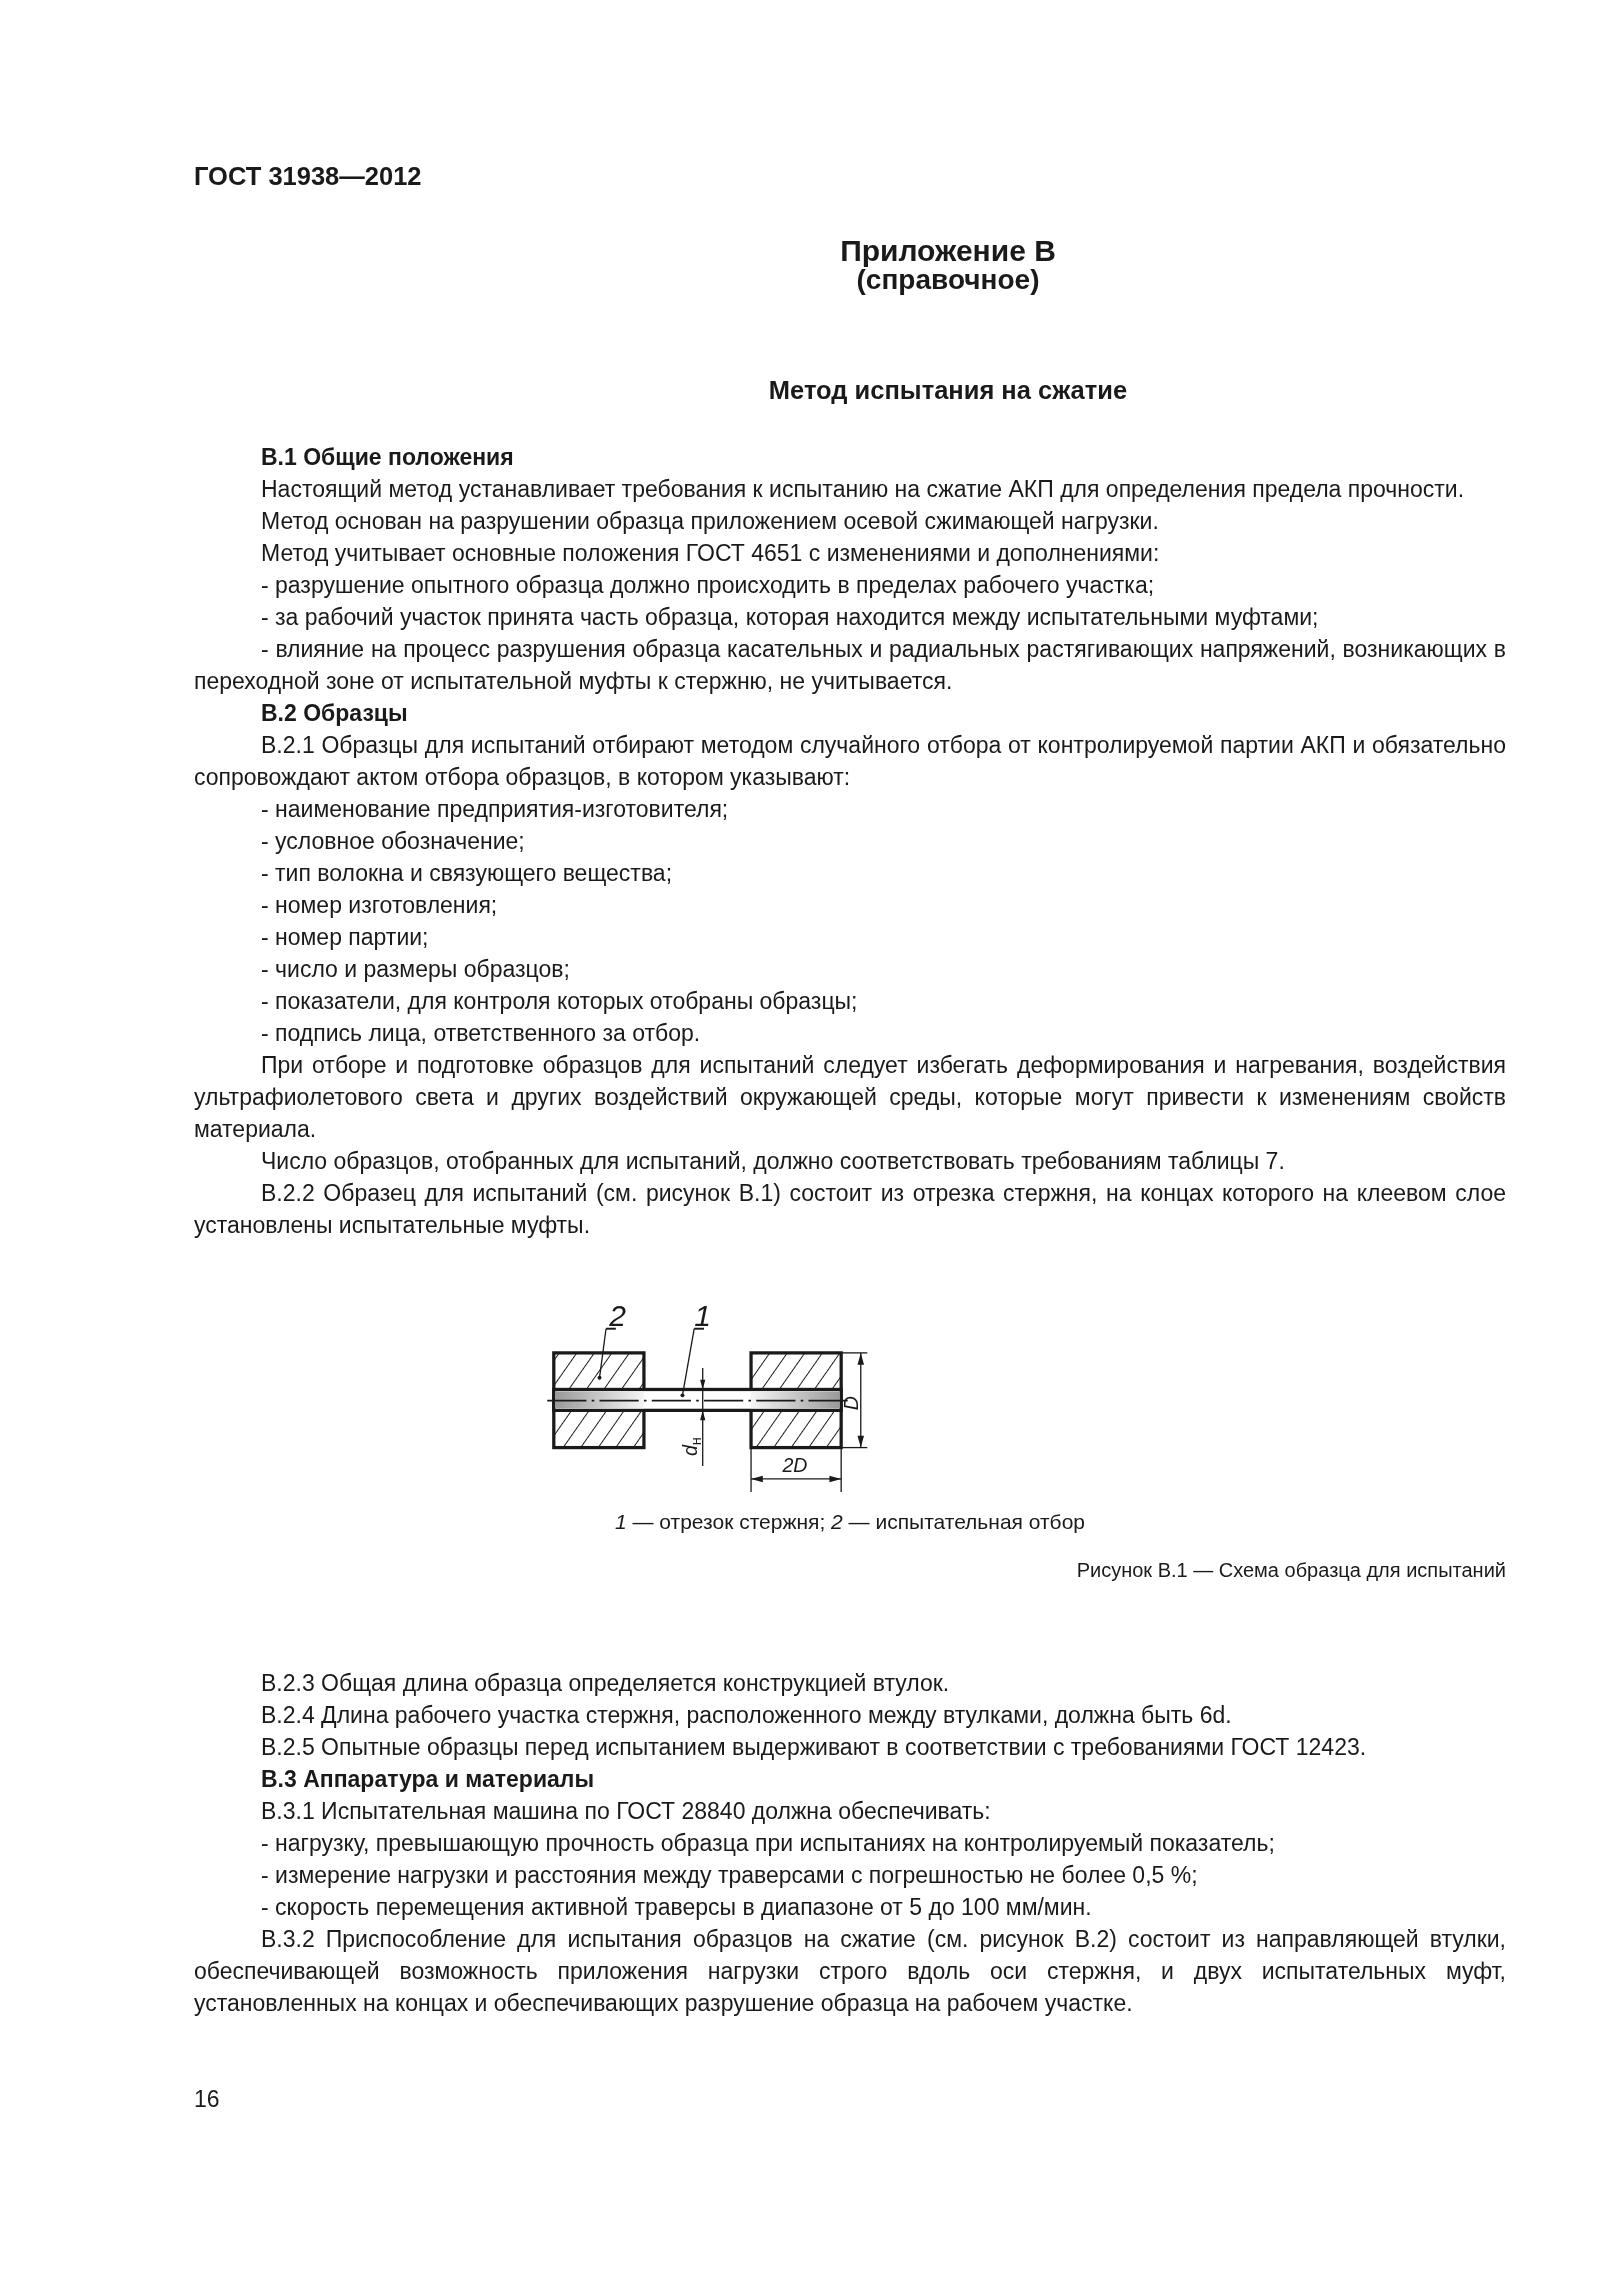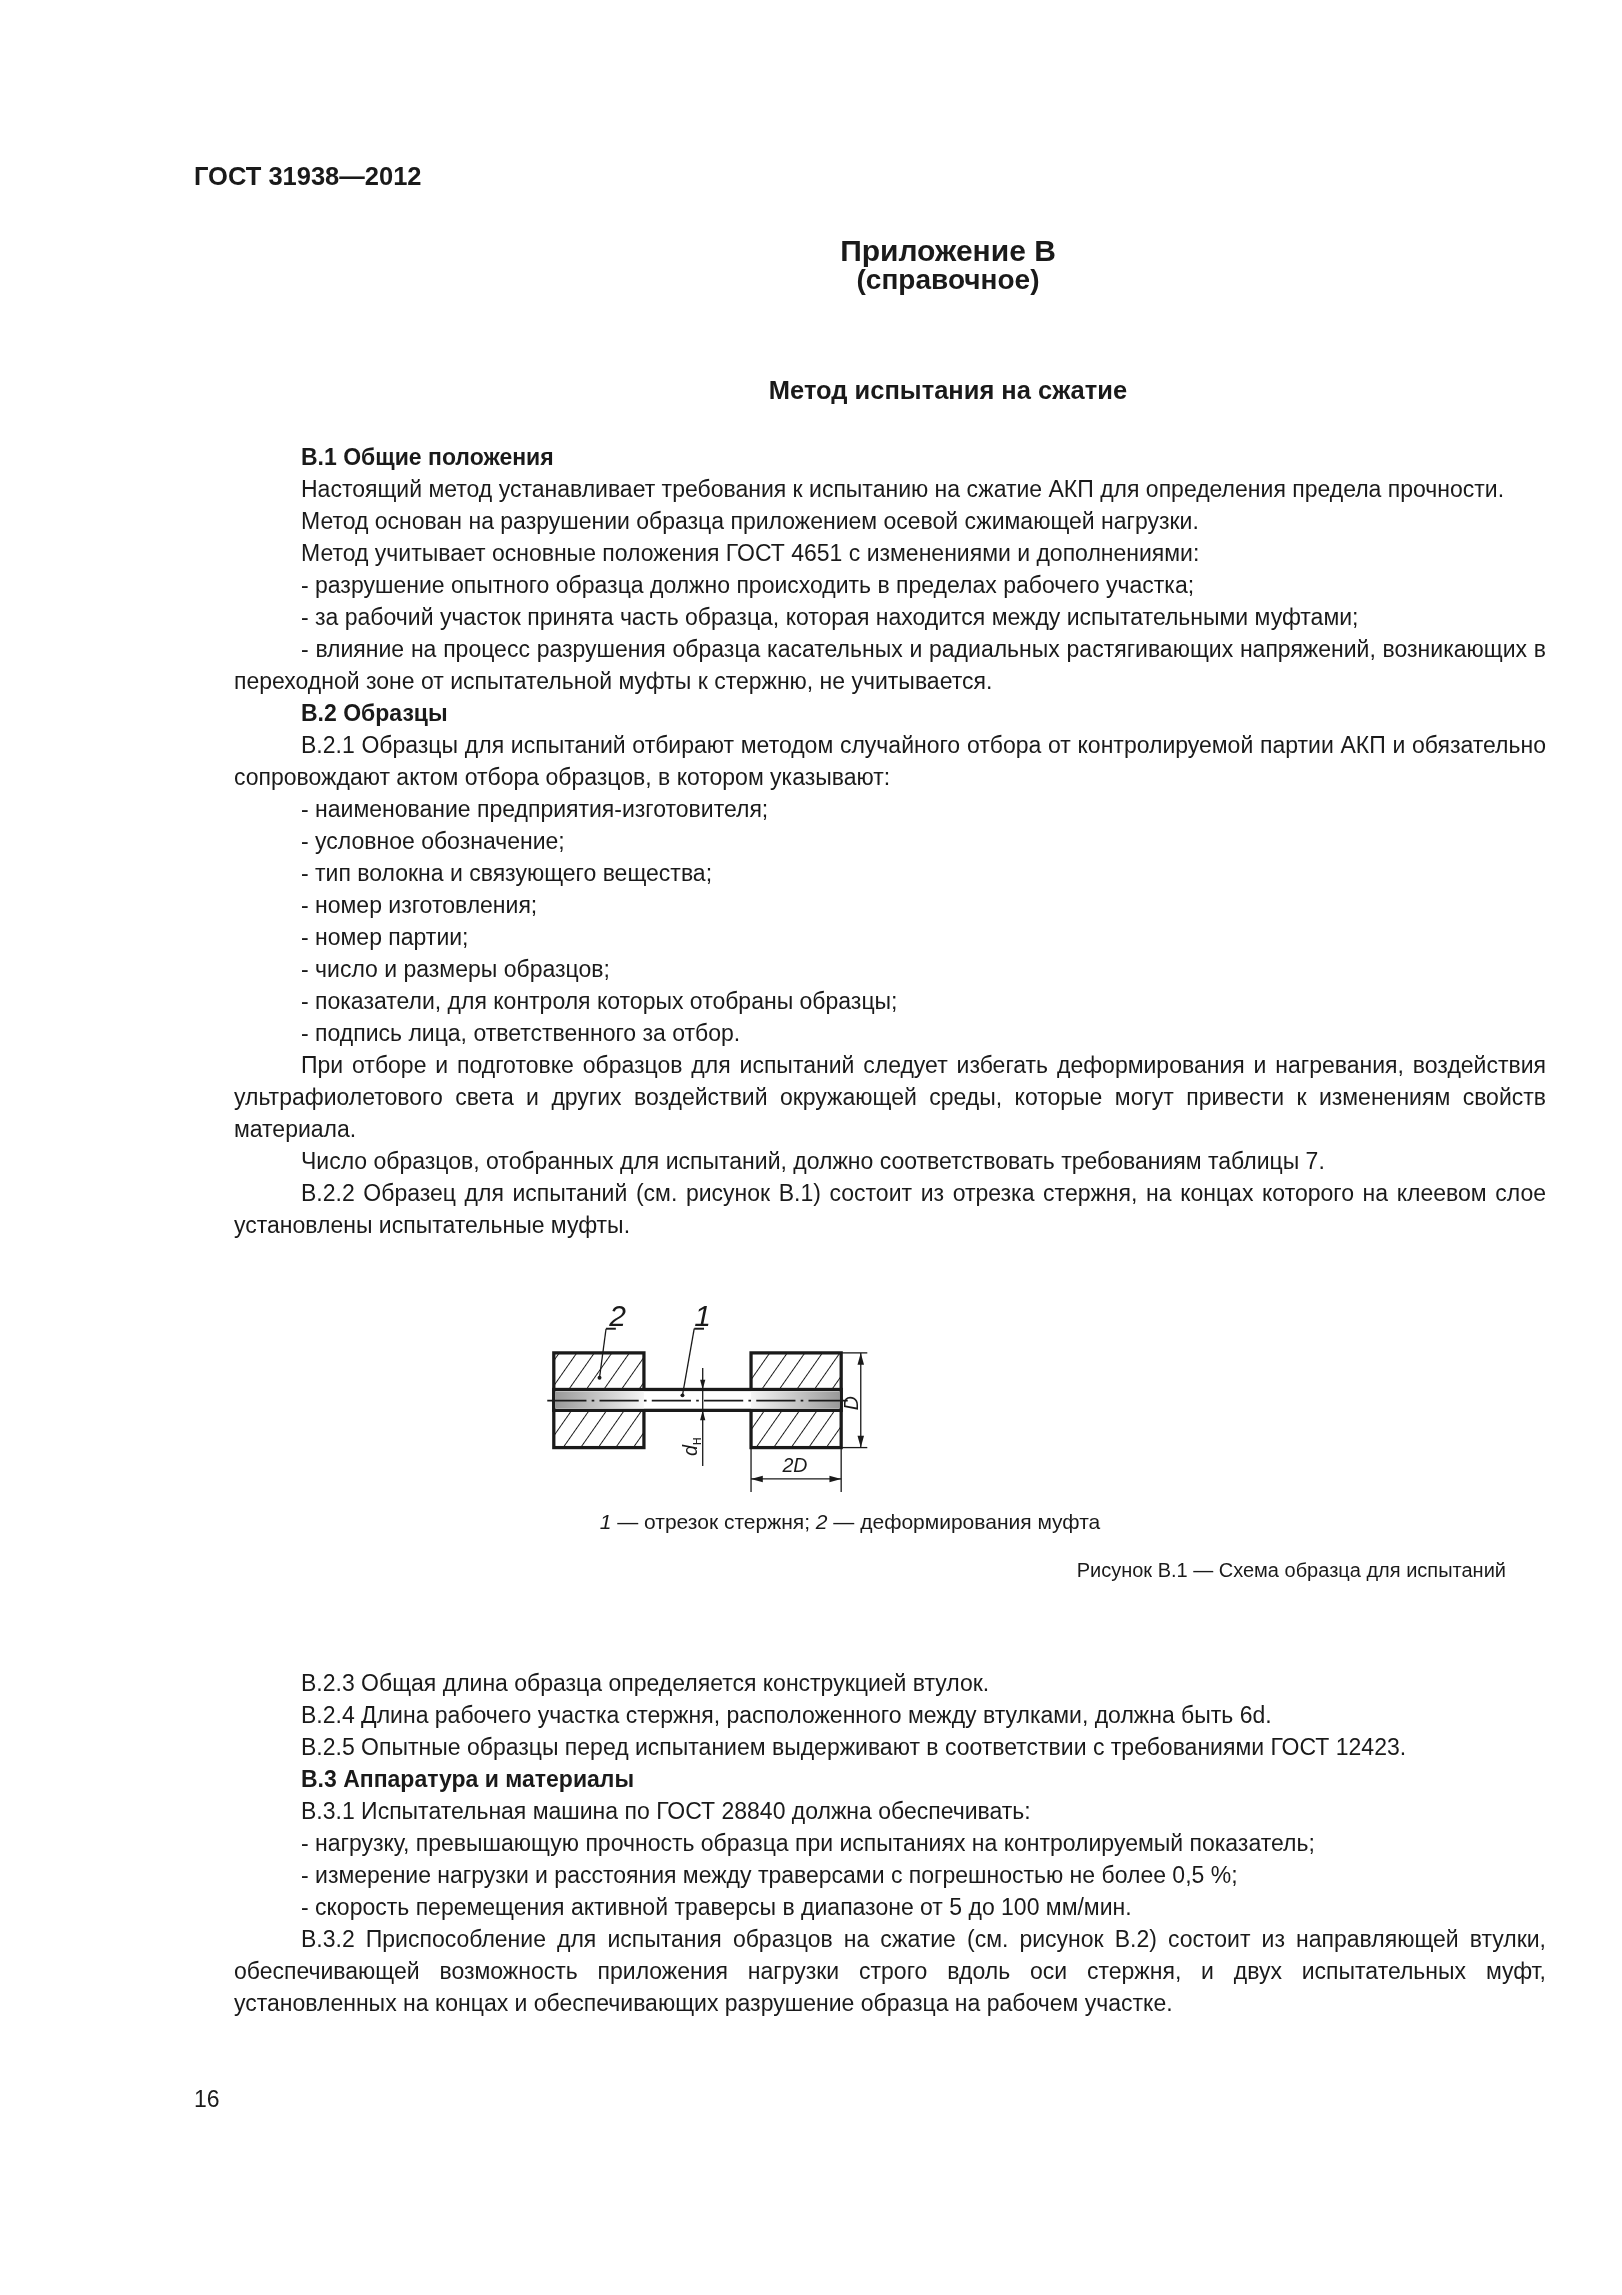--- a/index.html
+++ b/index.html
@@ -4,21 +4,21 @@
 <style>
   html, body { margin:0; padding:0; background:#ffffff; }
   body { width:1623px; height:2295px; position:relative; overflow:hidden;
          font-family:"Liberation Sans", sans-serif; color:#1a1a1a; }
   .abs { position:absolute; }
   .hdr { left:194px; top:162px; font-size:25.5px; font-weight:bold; letter-spacing:0px; }
   .center { left:194px; width:1312px; text-align:center; }
   .app1 { top:234px; font-size:30px; font-weight:bold; padding-left:196px; box-sizing:border-box; }
   .app2 { top:264px; font-size:28px; font-weight:bold; padding-left:196px; box-sizing:border-box; }
   .title { top:376px; font-size:25.5px; font-weight:bold; padding-left:196px; box-sizing:border-box; }
-  .body { left:194px; width:1312px; font-size:23px; line-height:32px; text-align:justify;margin-left:40px; }
+  .body { left:194px; width:1312px; font-size:23px; line-height:32px; text-align:justify; }
   .body p { margin:0; text-indent:67px; }
   .body p.sec { font-weight:bold; margin-top:0; }
   .b1 { top:441px; }
   .b2 { top:1667px; }
   .fig { left:537px; top:1283px; width:641px; height:209px; }
   .legend { left:194px; width:1312px; top:1510px; text-align:center; font-size:21px; }
   .caption { left:194px; width:1312px; top:1559px; text-align:right; font-size:20px; }
   .pnum { left:194px; top:2086px; font-size:23px; }
   i { font-style:italic; }
 </style>
@@ -105,21 +105,21 @@
     <line x1="327" y1="252" x2="327" y2="320" stroke="#1a1a1a" stroke-width="2"></line>
     <line x1="465" y1="252" x2="465" y2="320" stroke="#1a1a1a" stroke-width="2"></line>
     <line x1="327" y1="300" x2="465" y2="300" stroke="#1a1a1a" stroke-width="2"></line>
     <polygon points="327,300 345,295 345,305" fill="#1a1a1a"></polygon>
     <polygon points="465,300 447,295 447,305" fill="#1a1a1a"></polygon>
     <text x="375" y="290" font-family="Liberation Sans, sans-serif" font-size="30" font-style="italic" fill="#1a1a1a">2D</text>
   </svg>
 </div>
 
 <div class="abs legend">
-  <i>1</i><span> — отрезок стержня; </span><i>2</i><span> — деформирования муфта</span>
+  <i>1</i><span> — отрезок стержня; </span><i>2</i><span> — испытательная отбор</span>
 </div>
 <div class="abs caption">Рисунок В.1 — Схема образца для испытаний</div>
 
 <div class="abs body b2">
   <p>В.2.3  Общая длина образца определяется конструкцией втулок.</p>
   <p>В.2.4  Длина рабочего участка стержня, расположенного между втулками, должна быть 6d.</p>
   <p>В.2.5  Опытные образцы перед испытанием выдерживают в соответствии с требованиями ГОСТ 12423.</p>
   <p class="sec">В.3  Аппаратура и материалы</p>
   <p>В.3.1  Испытательная машина по ГОСТ 28840 должна обеспечивать:</p>
   <p>- нагрузку, превышающую прочность образца при испытаниях на контролируемый показатель;</p>

